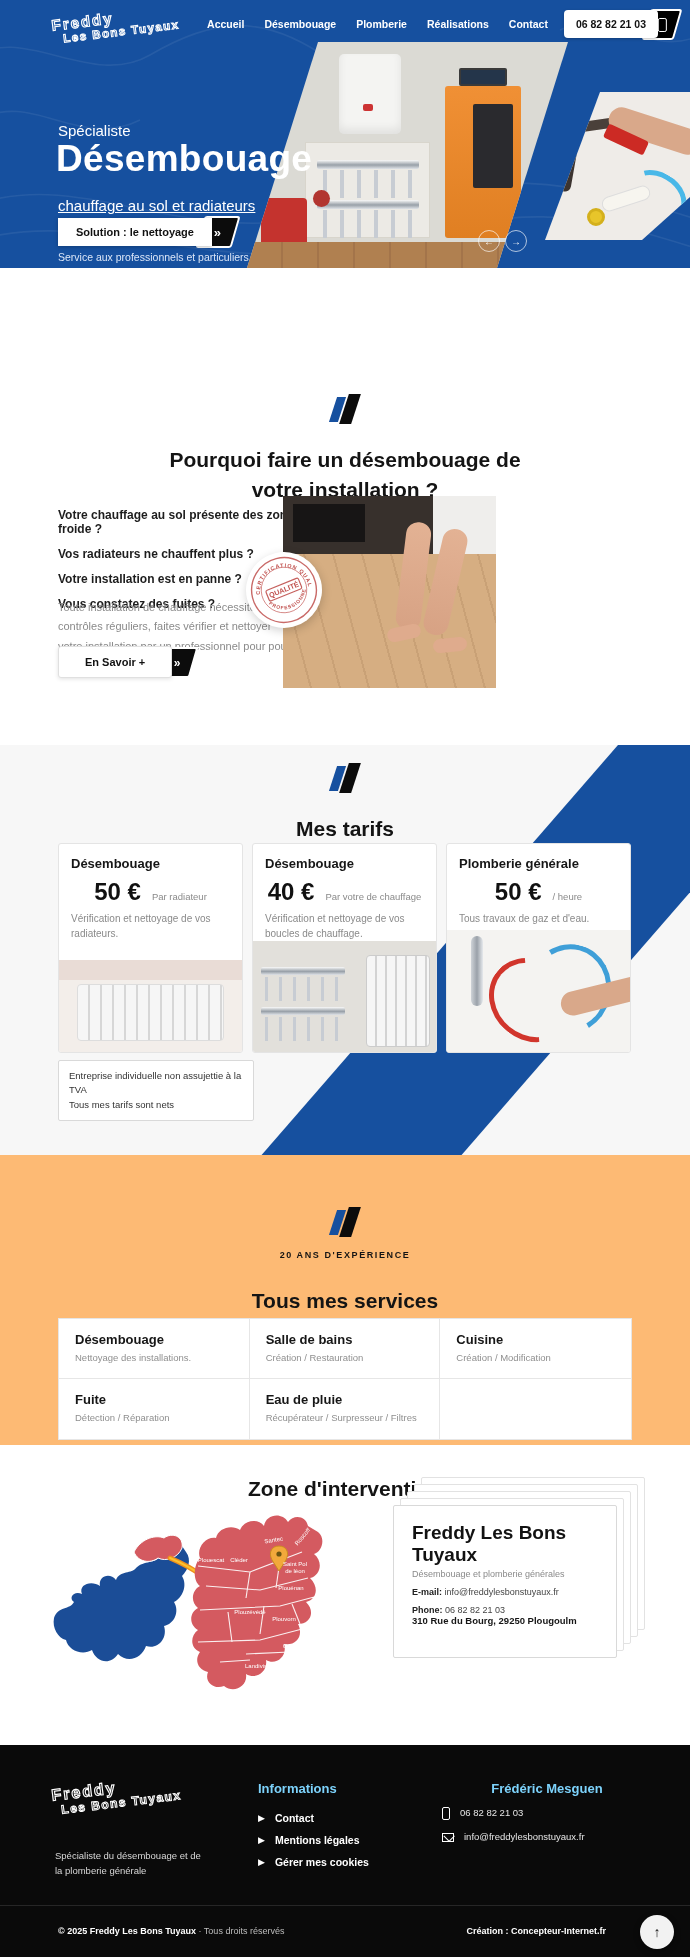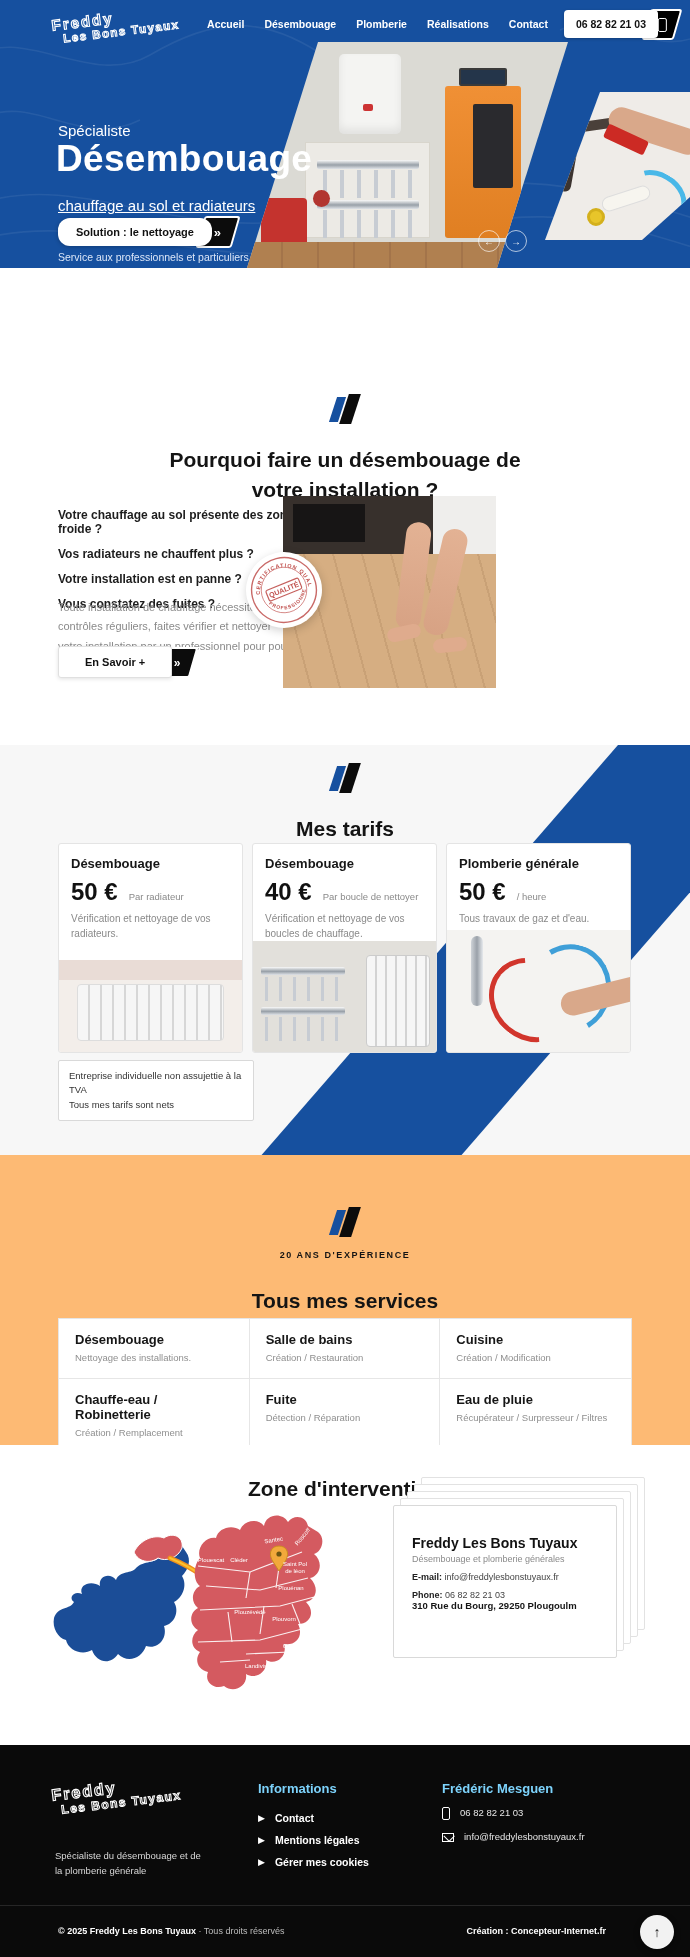--- a/index.html
+++ b/index.html
@@ -20,21 +20,21 @@
   .phone-box { background:#fff; border-radius:4px; padding:8px 12px; font-size:10.5px; font-weight:bold; color:#111; position:relative; z-index:1; box-shadow:0 1px 3px rgba(0,0,0,.25); }
   .phone-flag { width:32px; height:31px; background:#000; transform:skewX(-16deg); margin-left:-12px; border-radius:3px; border:2px solid #fff; display:flex; align-items:center; justify-content:center; }
   .phone-ic { width:9px; height:14px; border:1.5px solid #fff; border-radius:2px; transform:skewX(16deg); }
 
   .kicker { left:58px; top:122px; color:#fff; font-size:15px; z-index:5; }
   .h-title { left:56px; top:138px; color:#fff; font-size:37px; font-weight:800; letter-spacing:.3px; z-index:5; }
   .h-sub { left:58px; top:197px; color:#fff; font-size:15px; z-index:5;text-decoration:underline; }
   .h-note { left:58px; top:251px; color:#dbe6f8; font-size:10.5px; z-index:5; }
 
   .cta { display:flex; align-items:center; z-index:5; cursor:pointer; }
-  .cta .cta-box { background:#fff; border-radius:12px; padding:8px 18px; font-size:11px; font-weight:bold; color:#111; position:relative; z-index:1; box-shadow:0 1px 4px rgba(0,0,0,.25); }
+  .cta .cta-box { background:#fff; border-radius:0; padding:8px 18px; font-size:11px; font-weight:bold; color:#111; position:relative; z-index:1; box-shadow:0 1px 4px rgba(0,0,0,.25); }
   .cta .cta-flag { width:36px; height:32px; background:#0c0c0c; transform:skewX(-16deg); margin-left:-12px; border-radius:3px; border:2px solid #fff; display:flex; align-items:center; justify-content:center; }
   .cta .cta-flag b { color:#fff; font-size:13px; transform:skewX(16deg); }
   #hero .cta { left:58px; top:216px; }
 
   .photo { overflow:hidden; }
   #photo-big { left:247px; top:42px; width:321px; height:226px; clip-path:polygon(71px 0, 321px 0, 250px 226px, 0 226px); background:#dbdad4; z-index:2; }
   #photo-small { left:545px; top:92px; width:145px; height:148px; clip-path:polygon(55px 0, 145px 0, 145px 105px, 97px 148px, 0 148px); background:#efece8; z-index:2; }
   .floorband { left:0; right:0; bottom:0; height:26px; background:repeating-linear-gradient(90deg,#b08050 0 34px,#a3744a 34px 36px); }
   .boiler-w { left:92px; top:12px; width:62px; height:80px; background:#f4f4f2; border-radius:5px; box-shadow:inset 0 -5px 8px rgba(0,0,0,.08); }
   .bw-dot { left:116px; top:62px; width:10px; height:7px; background:#c33; border-radius:2px; }
@@ -79,21 +79,21 @@
   .foot { width:34px; height:14px; background:#dfab8d; border-radius:7px; }
   #stamp { left:246px; top:284px; width:76px; height:76px; border-radius:50%; background:#fff; box-shadow:0 3px 10px rgba(0,0,0,.18); transform:rotate(-14deg); display:flex; align-items:center; justify-content:center; z-index:3; }
 
   
   #tarifs { top:745px; left:0; width:690px; height:410px; background:#f7f7f7; overflow:hidden; }
   #tarifs .band { position:absolute; left:618px; top:0; width:200px; height:410px; background:#16509f; transform:skewX(-41deg); transform-origin:top left; }
   .cards { left:58px; top:98px; display:flex; gap:9px; z-index:2; }
   .card { width:185px; height:210px; background:#fff; border:1px solid #e4e4e4; border-radius:3px; display:flex; flex-direction:column; overflow:hidden; }
   .card .ct { padding:12px 12px 0 12px; }
   .card h3 { font-size:13px; font-weight:800; color:#161616; margin-bottom:7px; }
-  .price-row { display:flex; align-items:baseline; gap:11px; margin-bottom:6px; }
+  .price-row { display:flex; align-items:baseline; gap:11px; margin-bottom:6px;justify-content:center; }
   .price { font-size:24px; font-weight:800; color:#111; }
   .unit { font-size:9.5px; color:#8a8a8a; }
   .cdesc { font-size:10px; color:#8a8a8a; line-height:1.45; }
   .cphoto { margin-top:auto; position:relative; overflow:hidden; }
   .cp1 { height:92px; background:linear-gradient(180deg,#e9dcd6 0 22%,#f3eeea 22%); }
   .rad1 { left:10%; top:26%; width:80%; height:62%; background:repeating-linear-gradient(90deg,#f6f6f6 0 10px,#d7d7d7 10px 12px); border-radius:4px; border:1px solid #ddd; }
   .cp2 { height:118px; background:#e2e0db; }
   .rad2 { right:6px; top:14px; width:64px; height:92px; background:repeating-linear-gradient(90deg,#f6f6f6 0 8px,#d3d3d3 8px 10px); border-radius:4px; border:1px solid #ccc; }
   .mb2 { left:8px; width:84px; height:8px; background:linear-gradient(#fafafa,#98a0a8 55%,#dfe3e8); border-radius:2px; }
   .mp2 { left:12px; width:74px; height:24px; background:repeating-linear-gradient(90deg,#c7ccd3 0 3px,transparent 3px 14px); }
@@ -114,21 +114,21 @@
   .svc-cell:nth-child(n+4) { border-bottom:none; }
   .svc-cell h4 { font-size:13px; font-weight:800; color:#161616; margin-bottom:5px; }
   .svc-cell p { font-size:9.5px; color:#8f8f8f; }
 
   
   #zone { top:1445px; left:0; width:690px; height:300px; background:#fff; }
   #map { left:48px; top:55px; width:292px; height:200px; }
   .biz-stack { left:393px; top:60px; width:224px; height:153px; }
   .biz-back { position:absolute; width:224px; height:153px; background:#fff; border:1px solid #e2e2e2; border-radius:2px; }
   .biz-card { position:absolute; left:0; top:0; width:224px; height:153px; background:#fff; border:1px solid #d9d9d9; border-radius:2px; padding:16px 18px; }
-  .biz-card h3 { font-size:14px; font-weight:800; color:#121212;margin-top:13px; }
+  .biz-card h3 { font-size:19px; font-weight:800; color:#121212; }
   .biz-sub { font-size:9px; color:#8a8a8a; margin-top:3px; }
   .biz-line { font-size:9px; color:#444; margin-top:8px; }
   .biz-line b { color:#222; }
   .biz-addr { font-size:9.5px; font-weight:800; color:#151515; margin-top:0; }
 
   
   #footer { top:1745px; left:0; width:690px; height:160px; background:#0a0a0a; }
   .f-logo { left:52px; top:34px; transform:rotate(-7deg); line-height:1.15; }
   .f-logo .l1 { font-size:16px; font-weight:800; letter-spacing:2px; color:rgba(255,255,255,.06); -webkit-text-stroke:1.1px #fff; }
   .f-logo .l2 { font-size:12px; font-weight:800; letter-spacing:1.5px; margin-left:8px; color:rgba(255,255,255,.06); -webkit-text-stroke:1px #fff; }
@@ -310,21 +310,21 @@
         </div>
         <div class="cphoto cp1">
             <div class="abs rad1"></div>
           </div>
       </div>
       <div class="card">
         <div class="ct">
           <h3>Désembouage</h3>
           <div class="price-row">
             <span class="price">40 €</span>
-            <span class="unit">Par boucle de nettoyer</span>
+            <span class="unit">Par votre de chauffage</span>
           </div>
           <div class="cdesc">Vérification et nettoyage de vos boucles de chauffage.</div>
         </div>
         <div class="cphoto cp2">
           <div class="abs mb2" style="top:26px;"></div>
           <div class="abs mp2" style="top:36px;"></div>
           <div class="abs mb2" style="top:66px;"></div>
           <div class="abs mp2" style="top:76px;"></div>
           <div class="abs rad2"></div>
         </div>
@@ -368,24 +368,20 @@
         <h4>Désembouage</h4>
         <p>Nettoyage des installations.</p>
       </div>
       <div class="svc-cell">
         <h4>Salle de bains</h4>
         <p>Création / Restauration</p>
       </div>
       <div class="svc-cell">
         <h4>Cuisine</h4>
         <p>Création / Modification</p>
-      </div>
-      <div class="svc-cell">
-        <h4>Chauffe-eau / Robinetterie</h4>
-        <p>Création / Remplacement</p>
       </div>
       <div class="svc-cell">
         <h4>Fuite</h4>
         <p>Détection / Réparation</p>
       </div>
       <div class="svc-cell">
         <h4>Eau de pluie</h4>
         <p>Récupérateur / Surpresseur / Filtres</p>
       </div>
     </div>
@@ -476,21 +472,21 @@
       <div class="f-link">
         <span class="tri">▶</span>
         <span class="lbl">Mentions légales</span>
       </div>
       <div class="f-link">
         <span class="tri">▶</span>
         <span class="lbl">Gérer mes cookies</span>
       </div>
     </div>
 
-    <div class="abs" style="left:442px; top:36px; width:210px;">
+    <div class="abs" style="left:442px; top:36px; width:210px;text-align:center;">
       <div class="f-h4">Frédéric Mesguen</div>
       <div class="f-row">
         <span class="i-phone"></span>
         <span class="txt">06 82 82 21 03</span>
       </div>
       <div class="f-row">
         <span class="i-mail"></span>
         <span class="txt">info@freddylesbonstuyaux.fr</span>
       </div>
     </div>

